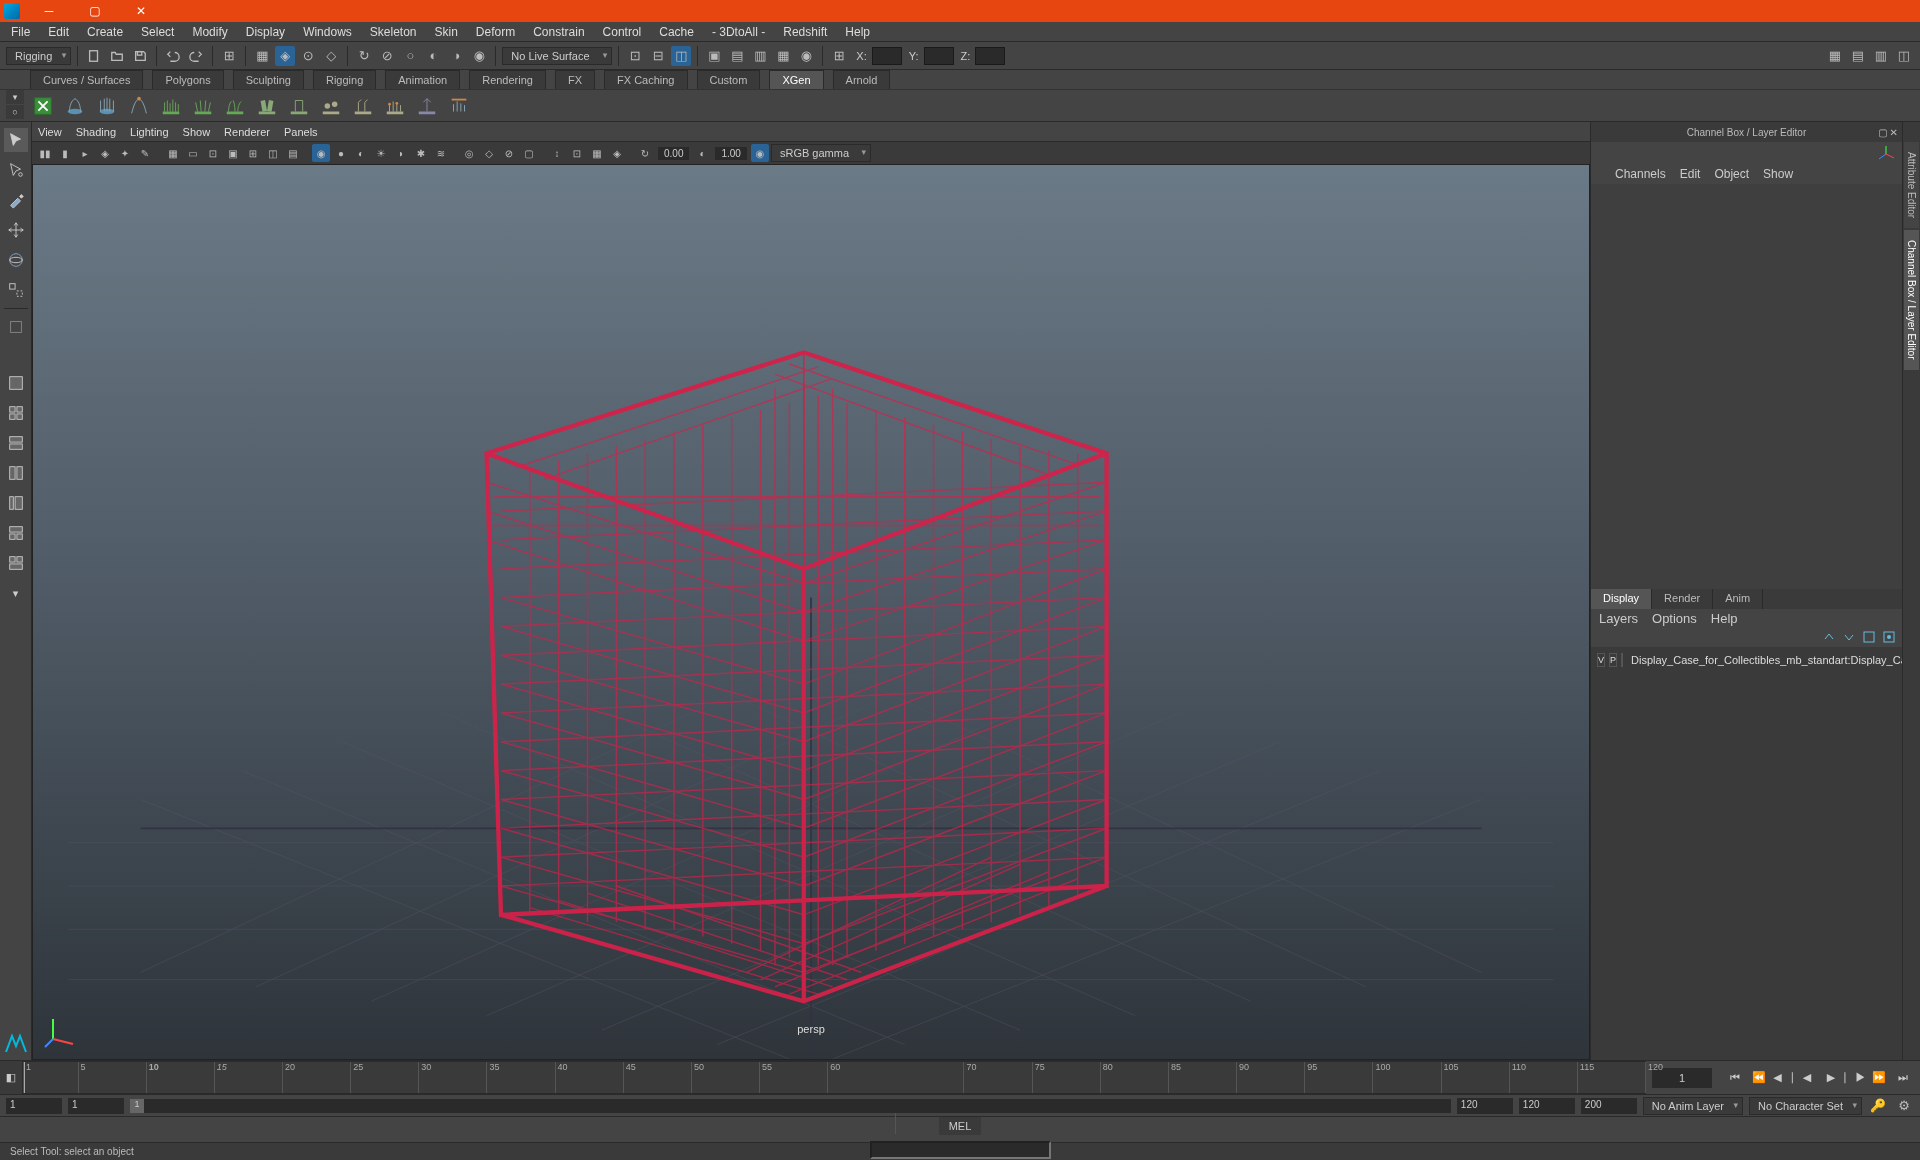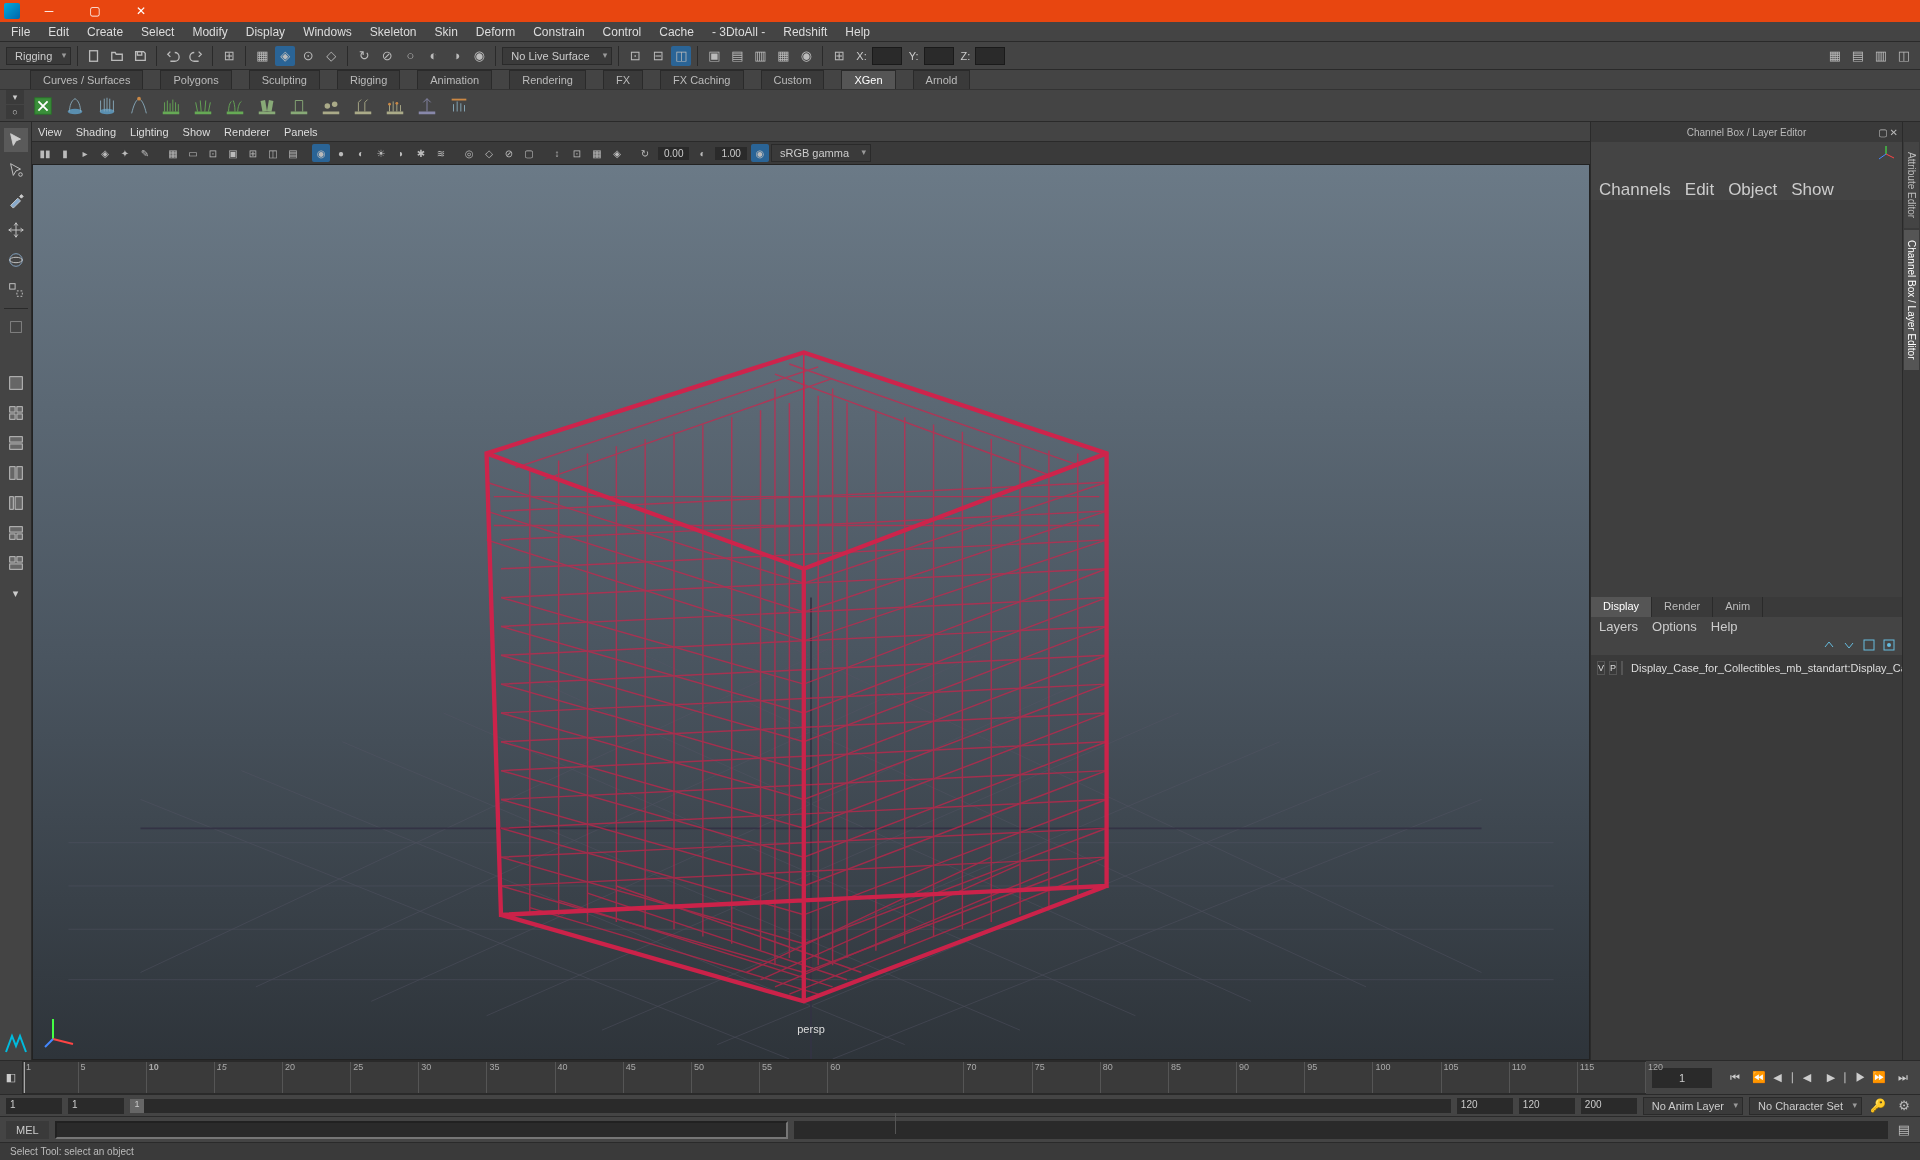--- a/index.html
+++ b/index.html
@@ -12,21 +12,21 @@
 .menubar .menu { padding:2px 9px; color:#ddd; font-size:12px; }
 .toolbar-row { background:#444; height:28px; display:flex; align-items:center; padding:0 6px; gap:3px; border-bottom:1px solid #2a2a2a; }
 .dropdown { background:#3a3a3a; border:1px solid #2a2a2a; padding:2px 18px 2px 8px; color:#ccc; font-size:11px; position:relative; min-width:60px; }
 .dropdown::after { content:"▾"; position:absolute; right:4px; top:2px; font-size:9px; color:#999; }
 .sep { width:1px; height:20px; background:#2a2a2a; margin:0 3px; }
 .ico { width:20px; height:20px; display:flex; align-items:center; justify-content:center; color:#bbb; font-size:13px; border-radius:2px; }
 .ico svg { width:14px; height:14px; stroke:#bbb; fill:none; stroke-width:1.5; }
 .ico.blue { background:#2a6496; }
 .coord-label { color:#ccc; font-size:11px; margin-left:4px; }
 .coord-input { background:#2a2a2a; border:1px solid #1a1a1a; width:30px; height:18px; margin-left:2px; }
-.shelf-tabs { background:#444; height:20px; display:flex; align-items:flex-end; padding-left:30px; gap:16px; border-bottom:1px solid #333; }
+.shelf-tabs { background:#444; height:20px; display:flex; align-items:flex-end; padding-left:30px; gap:8px; border-bottom:1px solid #333; }
 .shelf-tab { padding:3px 12px; color:#bbb; font-size:11px; background:#3a3a3a; border:1px solid #2a2a2a; border-bottom:none; margin-right:1px; }
 .shelf-tab.active { background:#555; color:#fff; }
 .shelf-body { background:#444; height:32px; display:flex; align-items:center; padding-left:30px; gap:6px; border-bottom:1px solid #2a2a2a; position:relative; }
 .shelf-icon { width:26px; height:26px; display:flex; align-items:center; justify-content:center; }
 .shelf-icon svg { width:22px; height:22px; }
 .shelf-gear { position:absolute; left:6px; top:0; display:flex; flex-direction:column; gap:1px; }
 .shelf-gear .g { width:18px; height:14px; background:#3a3a3a; display:flex; align-items:center; justify-content:center; font-size:9px; }
 .main-area { display:flex; height:calc(100% - 22px - 20px - 28px - 20px - 32px - 34px - 22px - 26px - 18px); }
 .left-toolbox { width:32px; background:#444; display:flex; flex-direction:column; align-items:center; padding-top:6px; gap:6px; border-right:1px solid #2a2a2a; }
 .tool { width:24px; height:24px; display:flex; align-items:center; justify-content:center; }
@@ -43,21 +43,21 @@
 .viewport { flex:1; position:relative; background:linear-gradient(#6b7a87 0%,#4a5560 55%,#2e343a 100%); overflow:hidden; border:1px solid #222; }
 .viewport-label { position:absolute; bottom:24px; left:50%; transform:translateX(-50%); color:#ddd; font-size:11px; }
 .axis-gizmo { position:absolute; left:10px; bottom:10px; width:40px; height:40px; }
 .right-panel { width:312px; background:#444; display:flex; flex-direction:column; border-left:1px solid #2a2a2a; }
 .right-tabs-vert { width:18px; background:#3a3a3a; display:flex; flex-direction:column; align-items:center; padding-top:20px; gap:2px; border-left:1px solid #2a2a2a; }
 .vert-tab { writing-mode:vertical-rl; padding:10px 2px; font-size:10px; color:#bbb; background:#444; }
 .vert-tab.active { background:#555; color:#fff; }
 .cb-header { height:20px; background:#3a3a3a; display:flex; align-items:center; justify-content:center; font-size:10px; color:#bbb; position:relative; }
 .cb-header .pin { position:absolute; right:4px; display:flex; gap:2px; }
 .cb-gizmo { height:22px; display:flex; justify-content:flex-end; padding:2px 6px; }
-.cb-menus { height:20px; display:flex; align-items:center; padding:0 8px; gap:14px; font-size:17px; color:#ccc;margin-top:16px; }
+.cb-menus { height:20px; display:flex; align-items:center; padding:0 24px; gap:14px; font-size:12px; color:#ccc; }
 .cb-body { flex:1; background:#3f3f3f; }
 .layer-tabs { height:20px; display:flex; background:#3a3a3a; }
 .layer-tab { padding:3px 12px; font-size:11px; color:#bbb; border-right:1px solid #2a2a2a; }
 .layer-tab.active { background:#555; color:#fff; }
 .layer-menus { height:18px; display:flex; align-items:center; padding:0 8px; gap:14px; font-size:13px; }
 .layer-icons { height:20px; display:flex; justify-content:flex-end; padding:0 6px; gap:6px; align-items:center; }
 .layer-icons .li { width:14px; height:14px; }
 .layer-list { flex:1; background:#3a3a3a; padding:4px; min-height:140px; }
 .layer-row { display:flex; align-items:center; gap:4px; padding:2px; font-size:11px; color:#ddd; }
 .layer-row .cell { width:14px; height:14px; border:1px solid #555; display:flex; align-items:center; justify-content:center; font-size:9px; }
@@ -67,21 +67,21 @@
 .time-ruler { flex:1; height:100%; position:relative; background:#3a3a3a; border:1px solid #2a2a2a; }
 .time-tick { position:absolute; top:0; font-size:9px; color:#aaa; border-left:1px solid #555; padding-left:2px; height:100%; }
 .time-cursor { position:absolute; top:0; width:2px; height:100%; background:#aaa; }
 .time-end { width:60px; display:flex; align-items:center; justify-content:center; background:#2a2a2a; height:20px; margin:0 6px; font-size:11px; }
 .play-controls { display:flex; gap:2px; padding:0 6px; }
 .play-btn { width:22px; height:22px; display:flex; align-items:center; justify-content:center; color:#ccc; }
 .range-row { height:22px; background:#444; display:flex; align-items:center; padding:0 6px; gap:6px; border-top:1px solid #2a2a2a; }
 .range-box { background:#2a2a2a; width:56px; height:16px; padding:1px 4px; font-size:10px; color:#ccc; }
 .range-slider { flex:1; height:14px; background:#2a2a2a; position:relative; }
 .range-slider .thumb { position:absolute; left:0; width:14px; height:14px; background:#666; }
-.cmd-row { height:26px; background:#444; display:flex; align-items:center; padding:0 6px; gap:6px; border-top:1px solid #2a2a2a; }
+.cmd-row { height:26px; background:#444; display:flex; align-items:center; padding:0 6px; gap:6px; border-top:1px solid #2a2a2a;flex-direction:column; }
 .cmd-label { background:#3a3a3a; padding:3px 10px; font-size:11px; }
 .cmd-input { flex:1; background:#2a2a2a; height:18px; }
 .status-row { height:18px; background:#3a3a3a; display:flex; align-items:center; padding:0 10px; font-size:10px; color:#bbb; border-top:1px solid #2a2a2a; }
 .flex-spacer { flex:1; }
 .right-stack { display:flex; height:100%; }
 </style>
 </head>
 <body>
 
 <div class="titlebar">

